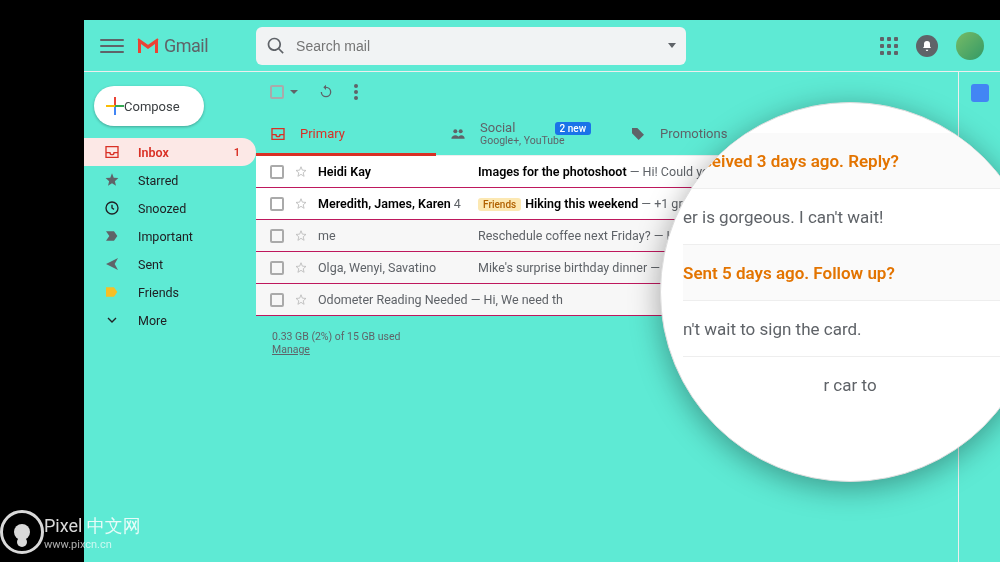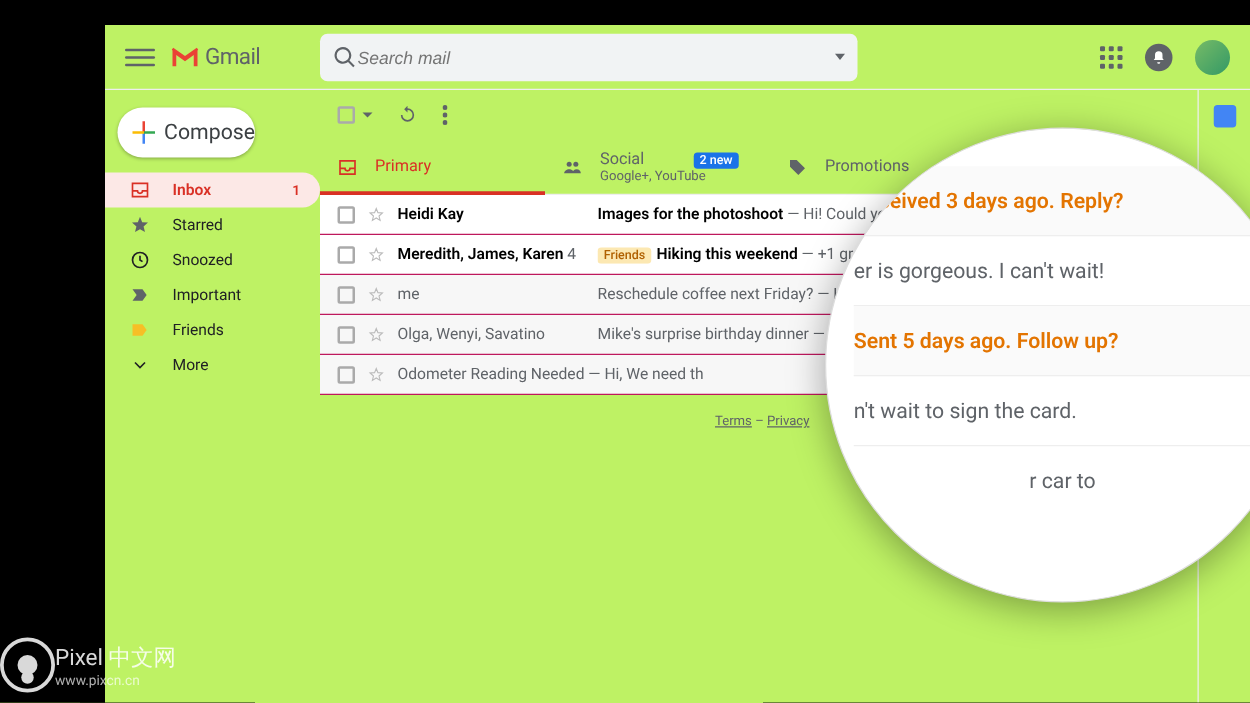--- a/index.html
+++ b/index.html
@@ -1,38 +1,38 @@
 <!DOCTYPE html>
 <html><head>
 <meta charset="utf-8">
 <style>
   * { box-sizing: border-box; margin: 0; padding: 0; }
   html, body { width: 1000px; height: 562px; font-family: Roboto, Arial, sans-serif; overflow: hidden; background:#000; }
   .monitor { position:absolute; left:64px; top:0; right:0; bottom:0; background:#000; padding:20px 0 0 20px; }
-  .screen { position:absolute; left:84px; top:20px; right:0; bottom:0; background:#bef264; overflow:hidden; }
+  .screen { position:absolute; left:84px; top:20px; right:0; bottom:0; background:#5eead4; overflow:hidden; }
   
   .hdr { height:52px; display:flex; align-items:center; padding:0 16px; border-bottom:1px solid #eee; }
   .menu-btn { width:24px; height:24px; display:flex; flex-direction:column; justify-content:center; gap:4px; cursor:pointer; }
   .menu-btn span { height:2px; background:#5f6368; border-radius:1px; }
   .logo { display:flex; align-items:center; margin-left:12px; gap:4px; }
   .logo-m { width:24px; height:18px; position:relative; }
   .logo-txt { font-size:18px; color:#5f6368; letter-spacing:-0.5px; }
   .search { flex:0 0 430px; margin-left:48px; height:38px; background:#f1f3f4; border-radius:6px; display:flex; align-items:center; padding:0 10px; color:#5f6368; }
   .search .si { width:20px; height:20px; }
-  .search input { flex:1; border:none; background:transparent; font-size:14px; outline:none; color:#5f6368;font-style:italic; }
+  .search input { flex:1; border:none; background:transparent; font-size:14px; margin-left:10px; outline:none; color:#5f6368; }
   .search .dd { width:0; height:0; border-left:4px solid transparent; border-right:4px solid transparent; border-top:5px solid #5f6368; margin-left:8px; }
   .hdr-right { margin-left:auto; display:flex; align-items:center; gap:18px; }
   .apps-icon { width:18px; height:18px; display:grid; grid-template-columns:repeat(3,4px); grid-template-rows:repeat(3,4px); gap:3px; }
   .apps-icon span { background:#5f6368; border-radius:1px; }
   .bell { width:22px; height:22px; border-radius:50%; background:#5f6368; display:flex; align-items:center; justify-content:center; }
   .avatar { width:28px; height:28px; border-radius:50%; background:linear-gradient(135deg,#7b6,#396); }
   
   .body { display:flex; height:calc(100% - 52px); }
   .sidebar { width:172px; padding-top:10px; }
-  .compose { margin:4px 0 12px 10px; height:40px; width:110px; border-radius:20px; box-shadow:0 1px 3px rgba(0,0,0,.3); display:flex; align-items:center; padding-left:12px; gap:17px; font-size:17px; color:#3c4043; cursor:pointer; background:#fff; }
+  .compose { margin:4px 0 12px 10px; height:40px; width:110px; border-radius:20px; box-shadow:0 1px 3px rgba(0,0,0,.3); display:flex; align-items:center; padding-left:12px; gap:0; font-size:13px; color:#3c4043; cursor:pointer; background:#fff; }
   .plus { width:18px; height:18px; position:relative; }
   .plus::before, .plus::after { content:''; position:absolute; background:#34a853; }
   .plus::before { left:8px; top:0; width:2px; height:18px; background:linear-gradient(#ea4335 0 50%, #4285f4 50% 100%); }
   .plus::after { top:8px; left:0; height:2px; width:18px; background:linear-gradient(90deg,#fbbc04 0 50%, #34a853 50% 100%); }
   .nav-item { height:28px; display:flex; align-items:center; padding-left:20px; gap:18px; font-size:12.5px; color:#202124; border-radius:0 14px 14px 0; cursor:pointer; }
   .nav-item.active { background:#fce8e6; color:#d93025; font-weight:600; }
   .nav-item.active .ico { fill:#d93025; }
   .nav-item .ico { width:16px; height:16px; fill:#5f6368; flex-shrink:0; }
   .nav-item .count { margin-left:auto; margin-right:16px; font-size:11px; }
   .main { flex:1; position:relative; }
@@ -148,20 +148,26 @@
             <span>Snoozed</span>
           </div>
           <div class="nav-item">
             <svg class="ico" viewBox="0 0 24 24">
               <path d="M3 5h12l5 7-5 7H3l5-7z"></path>
             </svg>
             <span>Important</span>
           </div>
           <div class="nav-item">
             <svg class="ico" viewBox="0 0 24 24">
+              <path d="M3 12l18-9-5 9 5 9z"></path>
+            </svg>
+            <span>Sent</span>
+          </div>
+          <div class="nav-item">
+            <svg class="ico" viewBox="0 0 24 24">
               <path d="M3 5h12l5 7-5 7H3z" fill="#f6bf26"></path>
             </svg>
             <span>Friends</span>
           </div>
           <div class="nav-item">
             <svg class="ico" viewBox="0 0 24 24">
               <path d="M6 9l6 6 6-6" fill="none" stroke="currentColor" stroke-width="2"></path>
             </svg>
             <span>More</span>
           </div>
@@ -240,20 +246,24 @@
           </div>
           <div class="row">
             <div class="cb"></div>
             <svg class="star" viewBox="0 0 24 24">
               <path d="M12 3l2.3 5.8 6.2.5-4.7 4.1 1.5 6L12 16l-5.3 3.4 1.5-6L3.5 9.3l6.2-.5z"></path>
             </svg>
             <div class="subj">Odometer Reading Needed<span class="snip"> — Hi, We need th</span></div>
           </div>
         </div>
       <div class="footer">
+        <div>
+          <div>0.33 GB (2%) of 15 GB used</div>
+          <a href="#">Manage</a>
+        </div>
         <div class="r">
           <a href="#">Terms</a> – <a href="#">Privacy</a>
         </div>
       </div>
     </div>
     <div class="sidepanel">
       <div class="app" style="background:#4285f4;border-radius:3px"></div>
     </div>
   </div>
 

